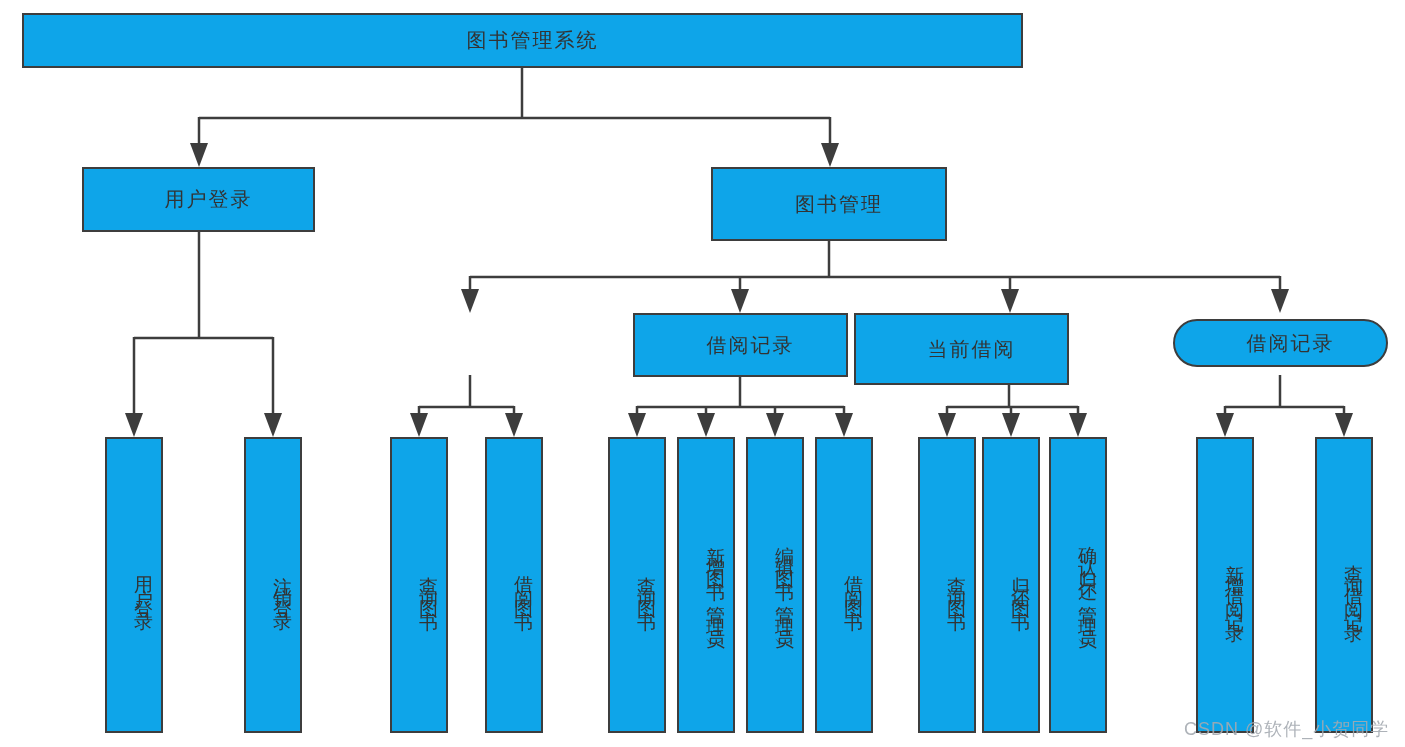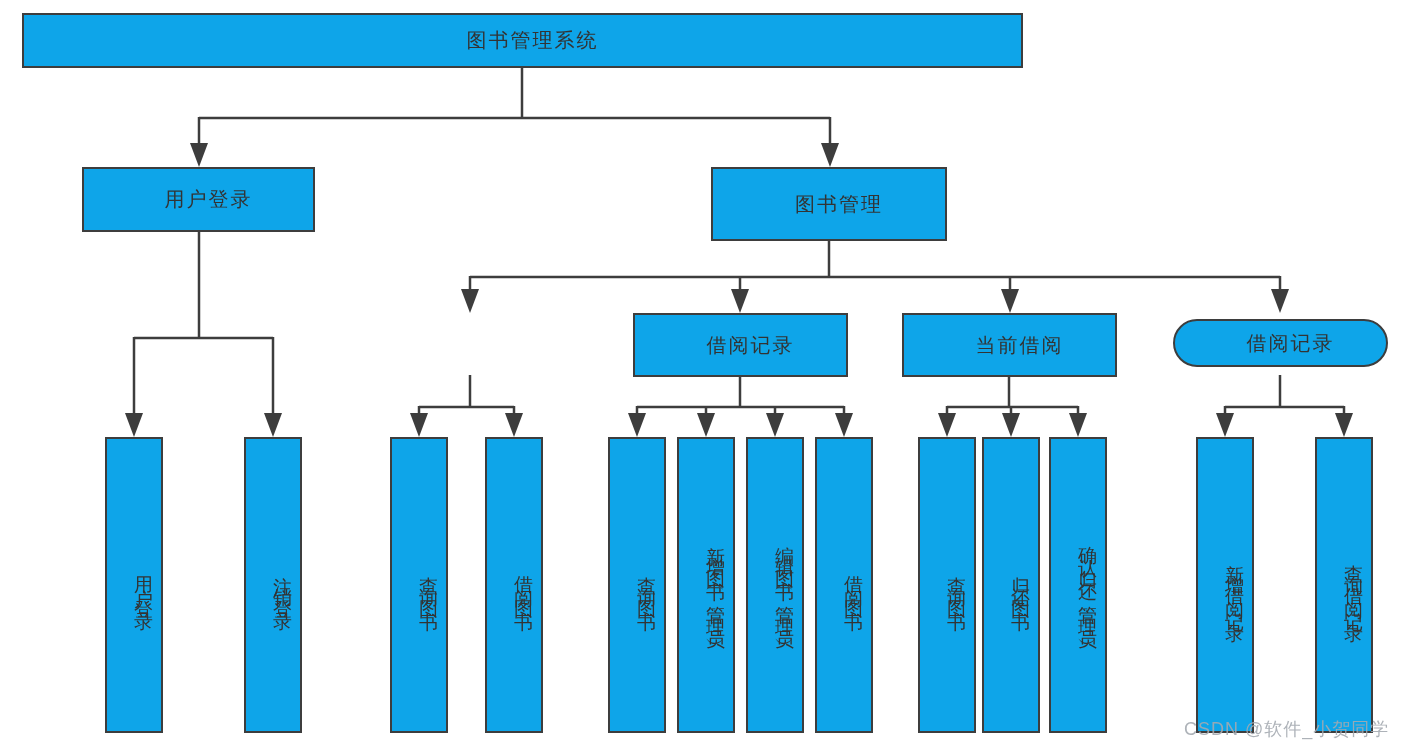--- a/index.html
+++ b/index.html
@@ -137,21 +137,21 @@
       <polygon points="1335,413 1353,413 1344,437"></polygon>
     </g>
   </svg>
 
   <div class="node h-label root-box" style="left:22px; top:13px; width:1001px; height:55px;">图书管理系统</div>
 
   <div class="node h-label" style="left:82px; top:167px; width:233px; height:65px;">用户登录</div>
   <div class="node h-label" style="left:711px; top:167px; width:236px; height:74px;">图书管理</div>
 
   <div class="node h-label" style="left:633px; top:313px; width:215px; height:64px;">借阅记录</div>
-  <div class="node h-label" style="left:902px; top:313px; width:215px; height:64px;">当前借阅</div>
+  <div class="node h-label" style="left:854px; top:313px; width:215px; height:72px;">当前借阅</div>
   <div class="node h-label" style="left:1173px; top:319px; width:215px; height:48px;border-radius:29px;">借阅记录</div>
 
   <div class="node leaf" style="left:105px;">用户登录</div>
   <div class="node leaf" style="left:244px;">注销登录</div>
 
   <div class="node leaf" style="left:390px;">查询图书</div>
   <div class="node leaf" style="left:485px;">借阅图书</div>
 
   <div class="node leaf" style="left:608px;">查询图书</div>
   <div class="node leaf" style="left:677px;">新增图书（管理员）</div>

